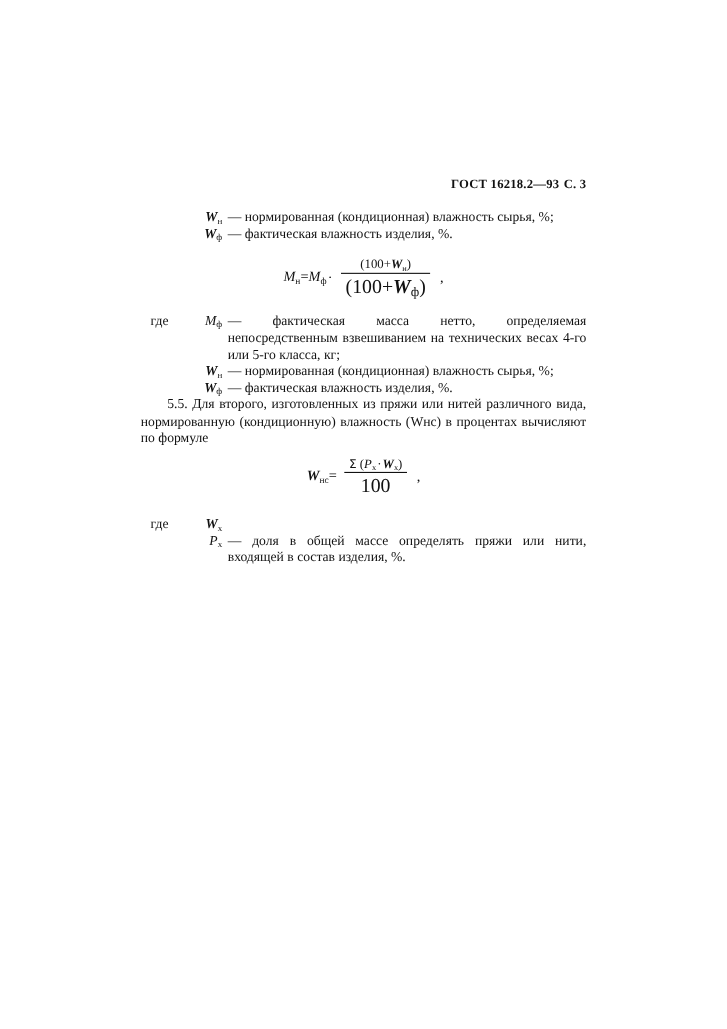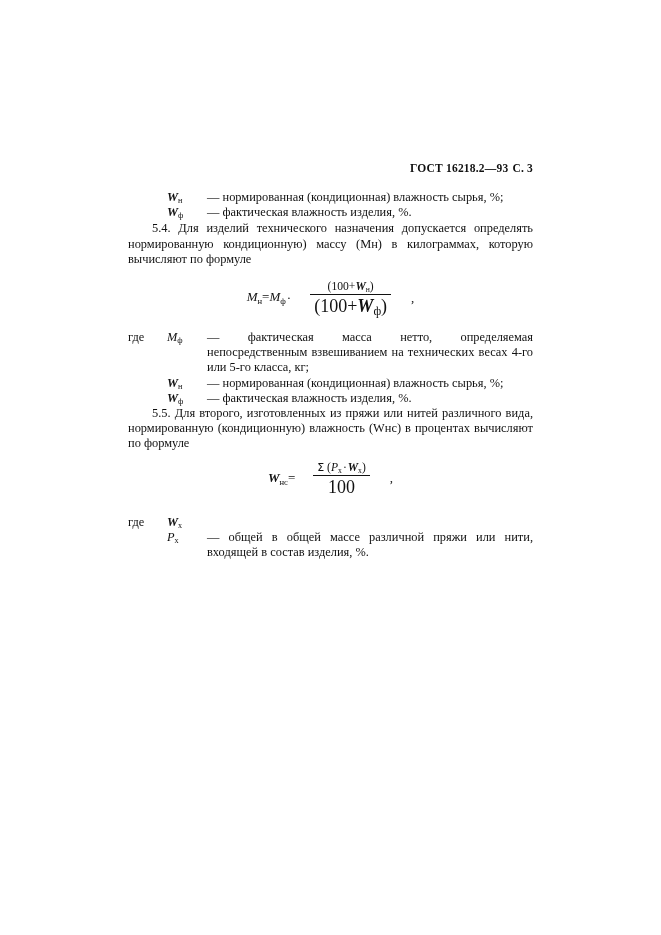--- a/index.html
+++ b/index.html
@@ -70,28 +70,29 @@
     font-size: 12.4px;
     line-height: 15.2px;
   }
   .defrow {
     display: flex;
     align-items: baseline;
   }
   .def-lead {
     width: 39px;
     flex: 0 0 39px;
-    text-align: left;
+    text-align: center;
     padding-right: 5px;
     box-sizing: border-box;
     white-space: nowrap;
   }
   .def-sym {
     width: 40px;
     flex: 0 0 40px;
+    text-align: right;
     padding-right: 5px;
     box-sizing: border-box;
     white-space: nowrap;
   }
   .def-text {
     flex: 1 1 auto;
     text-align: justify;
     text-justify: inter-word;
   }
   
@@ -109,21 +110,21 @@
     font-size: 13px;
     font-family: "Liberation Serif", "DejaVu Serif", serif;
     font-style: italic;
   }
   .formula .up {
     font-style: normal;
   }
   .frac {
     display: inline-block;
     vertical-align: middle;
-    margin: 0 18px;
+    margin: 0 7px;
   }
   .frac .num {
     display: block;
     padding: 0 4px 1px 4px;
     border-bottom: 1px solid #111111;
     font-size: 11.6px;
     white-space: nowrap;
   }
   .frac .den {
     display: block;
@@ -179,21 +180,20 @@
         <span class="def-sym"><span class="blackboard">W</span><sub>н</sub></span>
         <span class="def-text"><span>—</span>&nbsp;<span>нормированная (кондиционная) влажность сырья, %;</span></span>
       </div>
       <div class="defrow plain">
         <span class="def-lead">где</span>
         <span class="def-sym"><span class="blackboard">W</span><sub>ф</sub></span>
         <span class="def-text"><span>—</span>&nbsp;<span>фактическая влажность изделия, %.</span></span>
       </div>
     </div>
 
-    <p class="para indent"><span>5.4.</span> <span>Для изделий технического назначения допускается определять нормированную кондиционную) массу (Mн) в килограммах, которую вычисляют по формуле</span></p>
 
     <div class="spacer-md"></div>
 
     <div class="formula">
       <span class="var">M</span><sub>н</sub><span class="up">=</span><span class="var">M</span><sub>ф</sub><span class="cdot">·</span><span class="frac">
         <span class="num"><span class="up">(100+</span><span class="blackboard">W</span><sub>н</sub><span class="up">)</span></span>
         <span class="den"><span class="up">(100+</span><span class="blackboard">W</span><sub>ф</sub><span class="up">)</span></span>
       </span><span class="comma-after">,</span>
     </div>
 
@@ -231,21 +231,21 @@
     <div class="spacer-lg"></div>
 
     <div class="deflist">
       <div class="defrow">
         <span class="def-lead">где</span>
         <span class="def-sym"><span class="blackboard">W</span><sub>х</sub></span>
       </div>
       <div class="defrow plain">
         <span class="def-lead">где</span>
         <span class="def-sym"><span class="var">P</span><sub>х</sub></span>
-        <span class="def-text"><span>—</span>&nbsp;<span>общей в общей массе различной пряжи или нити, входящей в состав изделия, %.</span></span>
+        <span class="def-text"><span>—</span>&nbsp;<span>доля в общей массе определять пряжи или нити, входящей в состав изделия, %.</span></span>
       </div>
     </div>
 
 
     <div class="spacer-sm"></div>
 
 
   </div>
 </div>
 

